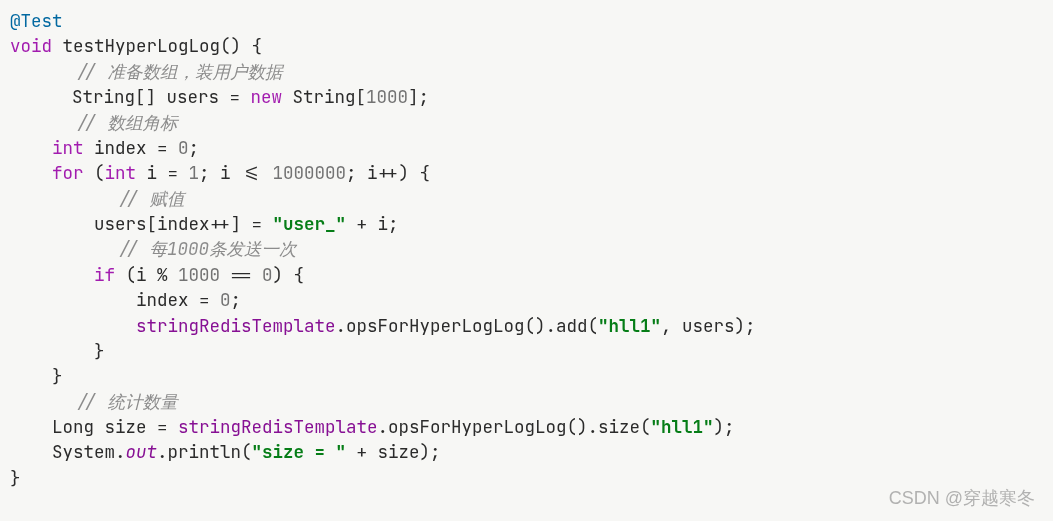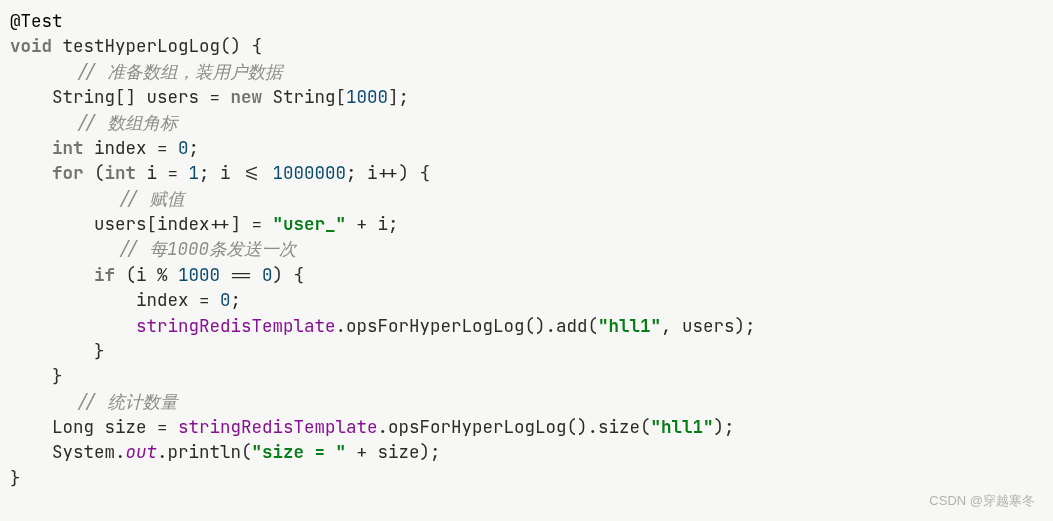--- a/index.html
+++ b/index.html
@@ -10,35 +10,35 @@
       font-size: 17.5px;
       line-height: 1.45;
       color: #2b2b2b;
       white-space: pre;
       position: relative;
       width: 1053px;
       height: 521px;
       box-sizing: border-box;
     }
     .line { display: block; }
-    .annotation { color: #000000; }
-    .keyword { color: #737373; font-weight: bold; }
+    .annotation { color: #0369a1; }
+    .keyword { color: #a21caf; font-weight: normal; }
     .comment { color: #8c8c8c; font-style: italic; margin-left: 24px; }
-    .type { color: #2b2b2b; }
-    .number { color: #0c4a6e; }
+    .type { color: #2b2b2b; margin-left: 20px; }
+    .number { color: #737373; }
     .string { color: #067d17; font-weight: bold; }
     .field { color: #871094; font-weight: normal; }
     .staticfield { color: #871094; font-style: italic; }
     .watermark {
       position: absolute;
       right: 18px;
       bottom: 10px;
       color: rgba(120,120,120,0.55);
       font-family: Arial, sans-serif;
-      font-size: 13px;
+      font-size: 18px;
       font-style: normal;
       white-space: nowrap;
     }
   </style>
 </head>
 <body><span class="line"><span class="annotation">@Test</span></span><span class="line"><span class="keyword">void</span><span> testHyperLogLog() {</span></span><span class="line"><span>    </span><span class="comment">// 准备数组，装用户数据</span></span><span class="line"><span>    </span><span class="type">String</span><span>[] users = </span><span class="keyword">new</span><span> String[</span><span class="number">1000</span><span>];</span></span><span class="line"><span>    </span><span class="comment">// 数组角标</span></span><span class="line"><span>    </span><span class="keyword">int</span><span> index = </span><span class="number">0</span><span>;</span></span><span class="line"><span>    </span><span class="keyword">for</span><span> (</span><span class="keyword">int</span><span> i = </span><span class="number">1</span><span>; i &lt;= </span><span class="number">1000000</span><span>; i++) {</span></span><span class="line"><span>        </span><span class="comment">// 赋值</span></span><span class="line"><span>        </span><span>users[index++] = </span><span class="string">"user_"</span><span> + i;</span></span><span class="line"><span>        </span><span class="comment">// 每1000条发送一次</span></span><span class="line"><span>        </span><span class="keyword">if</span><span> (i % </span><span class="number">1000</span><span> == </span><span class="number">0</span><span>) {</span></span><span class="line"><span>            </span><span>index = </span><span class="number">0</span><span>;</span></span><span class="line"><span>            </span><span class="field">stringRedisTemplate</span><span>.opsForHyperLogLog().add(</span><span class="string">"hll1"</span><span>, users);</span></span><span class="line"><span>        </span><span>}</span></span><span class="line"><span>    </span><span>}</span></span><span class="line"><span>    </span><span class="comment">// 统计数量</span></span><span class="line"><span>    </span><span>Long size = </span><span class="field">stringRedisTemplate</span><span>.opsForHyperLogLog().size(</span><span class="string">"hll1"</span><span>);</span></span><span class="line"><span>    </span><span>System.</span><span class="staticfield">out</span><span>.println(</span><span class="string">"size = "</span><span> + size);</span></span><span class="line"><span>}</span></span><div class="watermark">CSDN @穿越寒冬</div>
 
 
 
 

